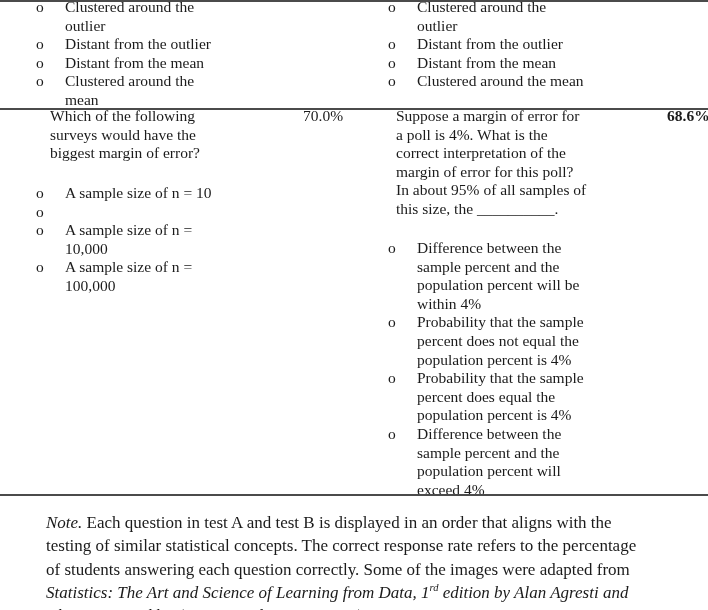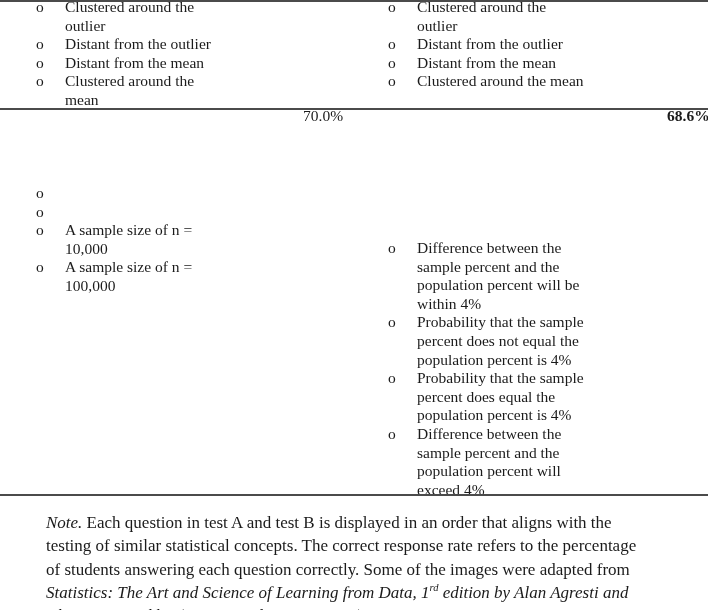--- a/index.html
+++ b/index.html
@@ -75,41 +75,51 @@
         <span class="t">Distant from the mean</span>
       </div>
     <div class="opt">
         <span class="b">o</span>
         <span class="t">Clustered around the mean</span>
       </div>
   </div>
 
   <div class="rule" style="top:108px;"></div>
 
+  <div class="cell q" style="left:50px; top:107px; width:218px;">Which of the following
+surveys would have the
+biggest margin of error?</div>
   <div class="cell rate" style="left:283px; top:107px;">70.0%</div>
 
   <div class="cell" style="left:36px; top:184px; width:228px;">
     <div class="opt">
         <span class="b">o</span>
+        <span class="t">A sample size of n = 10</span>
       </div>
     <div class="opt">
         <span class="b">o</span>
       </div>
     <div class="opt">
         <span class="b">o</span>
         <span class="t">A sample size of n =
 10,000</span>
       </div>
     <div class="opt">
         <span class="b">o</span>
         <span class="t">A sample size of n =
 100,000</span>
       </div>
   </div>
 
+  <div class="cell q" style="left:396px; top:107px; width:258px;">Suppose a margin of error for
+a poll is 4%. What is the
+correct interpretation of the
+margin of error for this poll?
+In about 95% of all samples of
+this size, the __________.</div>
   <div class="cell rate" style="left:647px; top:107px;font-weight:bold;">68.6%</div>
 
   <div class="cell" style="left:388px; top:239px; width:250px;">
     <div class="opt">
         <span class="b">o</span>
         <span class="t">Difference between the
 sample percent and the
 population percent will be
 within 4%</span>
       </div>

